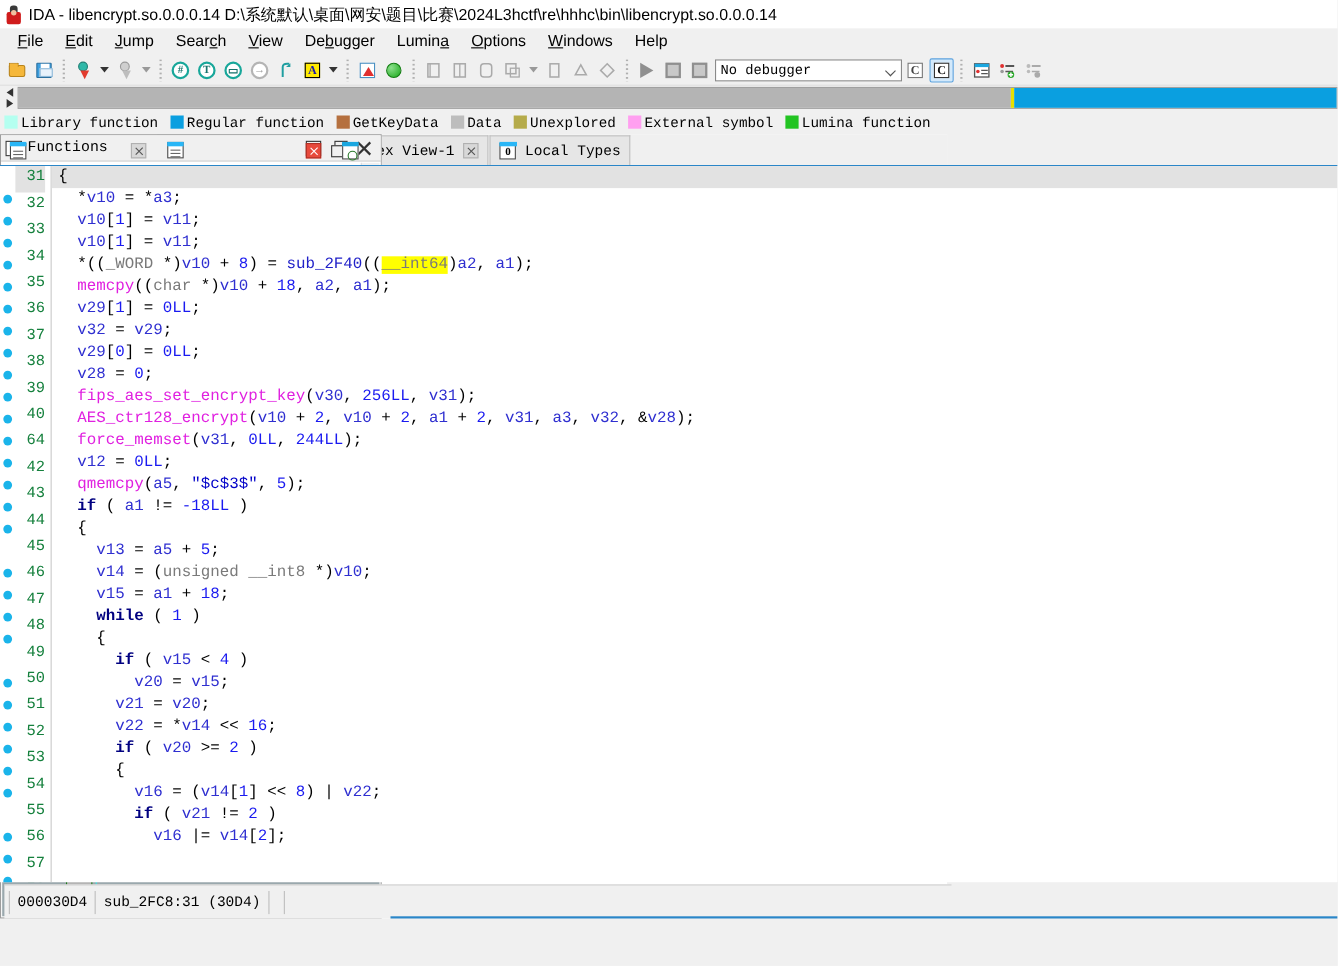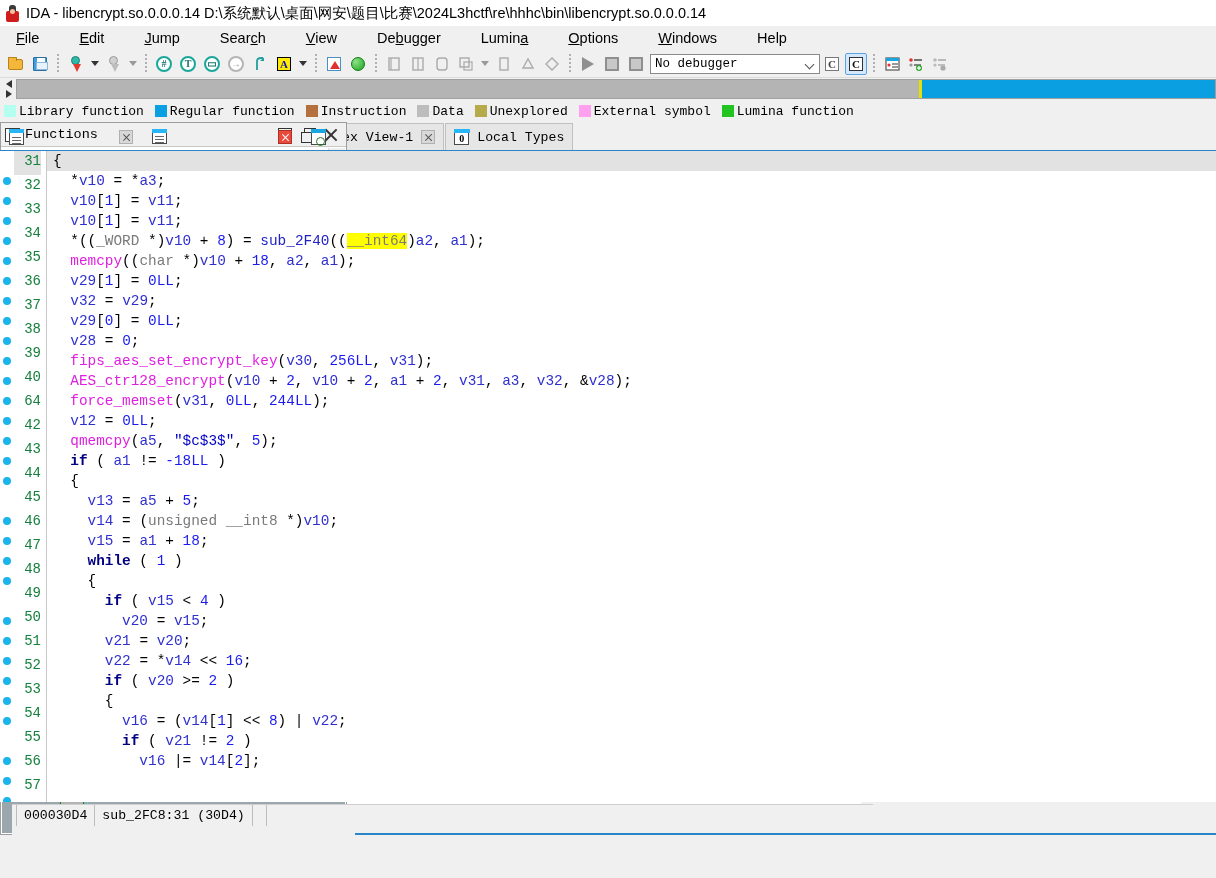--- a/index.html
+++ b/index.html
@@ -20,21 +20,21 @@
     width: 17px; height: 17px; margin-right: 5px; position: relative; flex: 0 0 auto;
   }
   .title-icon .head { position:absolute; left:5px; top:0px; width:7px; height:6px; background:#3a3a3a; border-radius:3px 3px 0 0; }
   .title-icon .body { position:absolute; left:2px; top:6px; width:13px; height:11px; background:#d01c1c; border-radius:2px; }
   .title-icon .dot  { position:absolute; left:6px; top:4px; width:5px; height:5px; background:#f0c0a0; border-radius:50%; }
   .title-text { white-space: nowrap; font-family: "Liberation Sans", sans-serif; }
 
   
   .menubar {
     height: 24px; background: #f0f0f0; display: flex; align-items: center;
-    padding-left: 6px; font-size: 14.5px; color: #000; gap: 20px;
+    padding-left: 6px; font-size: 14.5px; color: #000;
   }
   .menu-item { padding: 2px 10px; cursor: default; white-space: nowrap; }
   .menu-item u { text-decoration: underline; }
 
   
   .toolbar {
     height: 28px; background: #f0f0f0; display: flex; align-items: center;
     padding-left: 4px; border-bottom: 1px solid #dcdcdc;
   }
   .tb-sep { width: 4px; height: 20px; margin: 0 4px; background:
@@ -205,22 +205,22 @@
   .t-var   { color:#2f2fd0; }
   .t-num   { color:#1a1af0; }
   .t-fn    { color:#e020e0; }
   .t-kw    { color:#000080; font-weight:bold; }
   .t-type  { color:#7a7a7a; }
   .t-str   { color:#0000c8; }
   .t-punc  { color:#000; }
   .t-sub   { color:#2020c8; }
   .hl-yellow { background:#ffff00; }
 
-  .statusbar { position:absolute; left:12px; bottom:0; height:31px; width:861px; background:#f0f0f0;
-               display:flex; align-items:flex-start; border-top:1px solid #cfcfcf; }
+  .statusbar { position:absolute; left:4px; bottom:0; height:31px; width:861px; background:#f0f0f0;
+               display:flex; align-items:center; border-top:1px solid #cfcfcf; }
   .sb-cell { height:21px; display:flex; align-items:center; padding:0 7px;
              font-family:"Liberation Mono", monospace; font-size:13.2px; color:#000;
              border-right:1px solid #bdbdbd; }
   .sb-cell:first-child { border-left:1px solid #bdbdbd; margin-left:4px; }
   .sb-empty { width:14px; height:21px; border-right:1px solid #bdbdbd; }
   .blue-line { position:absolute; left:355px; bottom:0; width:861px; height:2px; background:#2a86c8; }
 </style>
 </head>
 <body>
 
@@ -428,21 +428,21 @@
     <span class="lg">
         <span class="sw" style="background:#b4fff0"></span>
         <span>Library function</span>
       </span>
     <span class="lg">
         <span class="sw" style="background:#0a9fe0"></span>
         <span>Regular function</span>
       </span>
     <span class="lg">
         <span class="sw" style="background:#b5703f"></span>
-        <span>Instruction</span>
+        <span>GetKeyData</span>
       </span>
     <span class="lg">
         <span class="sw" style="background:#bdbdbd"></span>
         <span>Data</span>
       </span>
     <span class="lg">
         <span class="sw" style="background:#b5ab4a"></span>
         <span>Unexplored</span>
       </span>
     <span class="lg">

